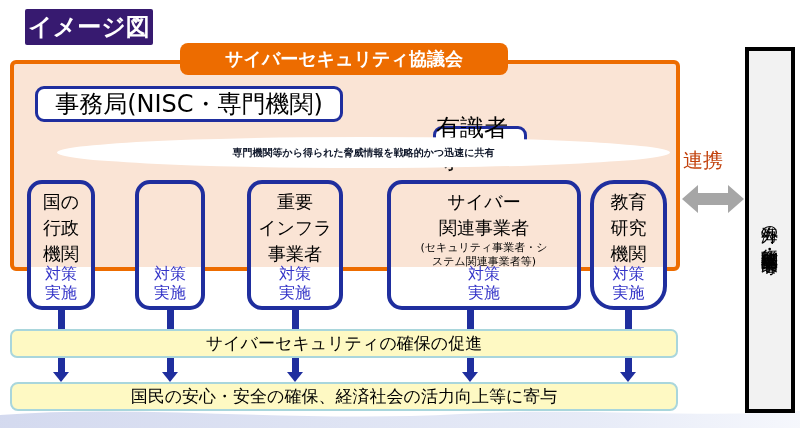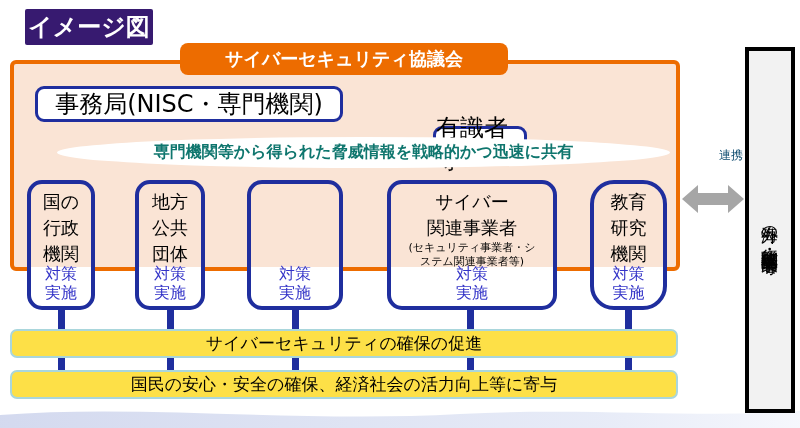--- a/index.html
+++ b/index.html
@@ -37,70 +37,70 @@
     display:flex; align-items:center; justify-content:center;
     font-size:24px; color:#000;
   }
   .secretariat { left:35px; width:308px; }
   .experts { left:433px; width:94px;margin-top:40px; }
 
   .share-ellipse {
     position:absolute; left:57px; top:137px; width:613px; height:31px;
     background:#fff; border-radius:50%; z-index:2;
     display:flex; align-items:center; justify-content:center;
-    color:#0f766e; font-weight:bold; font-size:16px;
+    color:#0f172a; font-weight:bold; font-size:10px;
   }
 
   
   .member {
     position:absolute; top:180px; height:130px; z-index:2;
     border:4px solid #1F2E9E; border-radius:15px;
     background:linear-gradient(to bottom,#FAE4D5 0 83px,#ffffff 83px);
     display:flex; flex-direction:column; align-items:center;
     text-align:center;
   }
   .member .label { font-size:18px; line-height:26px; color:#000; margin-top:5px; }
   .member .sub-label { font-size:11px; line-height:14px; color:#000; margin-top:0; }
   .member .action {
     position:absolute; bottom:4px; left:0; right:0;
     font-size:16px; line-height:19px; color:#3434C8; text-align:center;
   }
   .m1 { left:27px;  width:68px;  }
   .m2 { left:135px; width:70px;  }
   .m3 { left:247px; width:96px;  }
-  .m4 { left:387px; width:170px; }
+  .m4 { left:387px; width:194px; }
   .m5 { left:590px; width:77px;border-radius:24px;  }
 
   
   .stub {
     position:absolute; top:306px; width:7px; height:24px;
     background:#1F2E9E; z-index:1;
   }
   .down-arrow { position:absolute; top:358px; width:16px; height:24px; z-index:2; }
   .down-arrow .shaft { width:7px; height:14px; background:#1F2E9E; margin:0 auto; }
   .down-arrow .head {
     width:0; height:0; margin:0 auto;
     border-left:8px solid transparent; border-right:8px solid transparent;
     border-top:10px solid #1F2E9E;
   }
 
   
   .outcome-bar {
     position:absolute; left:10px; width:668px; height:29px; z-index:3;
-    background:#fde047; border:2px solid #A9D6DC; border-radius:7px;
+    background:#fef9c3; border:2px solid #A9D6DC; border-radius:7px;
     display:flex; align-items:center; justify-content:center;
     font-size:17px; color:#000;
   }
   .bar1 { top:329px; }
-  .bar2 { top:370px; }
+  .bar2 { top:382px;border-radius:8px; }
 
   
   .coop-label {
     position:absolute; left:683px; top:147px; width:60px;
-    font-size:12px; color:#0c4a6e; text-align:right;
+    font-size:20px; color:#c2410c; text-align:left;
   }
   .coop-arrow { position:absolute; left:682px; top:184px; }
   .overseas-box {
     position:absolute; left:745px; top:47px; width:50px; height:366px;
     background:#F2F2F2; border:4px solid #000;
     display:flex; align-items:center; justify-content:center;
   }
   .overseas-box .vtext {
     writing-mode:vertical-rl; text-orientation:upright;
     font-size:17px; color:#000; letter-spacing:1px; line-height:42px;
@@ -148,27 +148,27 @@
   </div>
 
   <div class="member m1">
     <div class="label pre">国の
 行政
 機関</div>
     <div class="action pre">対策
 実施</div>
   </div>
   <div class="member m2">
-    <div class="label pre">地方
-公共
-団体</div>
     <div class="action pre">対策
 実施</div>
   </div>
   <div class="member m3">
+    <div class="label pre">重要
+インフラ
+事業者</div>
     <div class="action pre">対策
 実施</div>
   </div>
   <div class="member m4">
     <div class="label pre">サイバー
 関連事業者</div>
     <div class="sub-label pre">(セキュリティ事業者・シ
 ステム関連事業者等)</div>
     <div class="action pre">対策
 実施</div>

